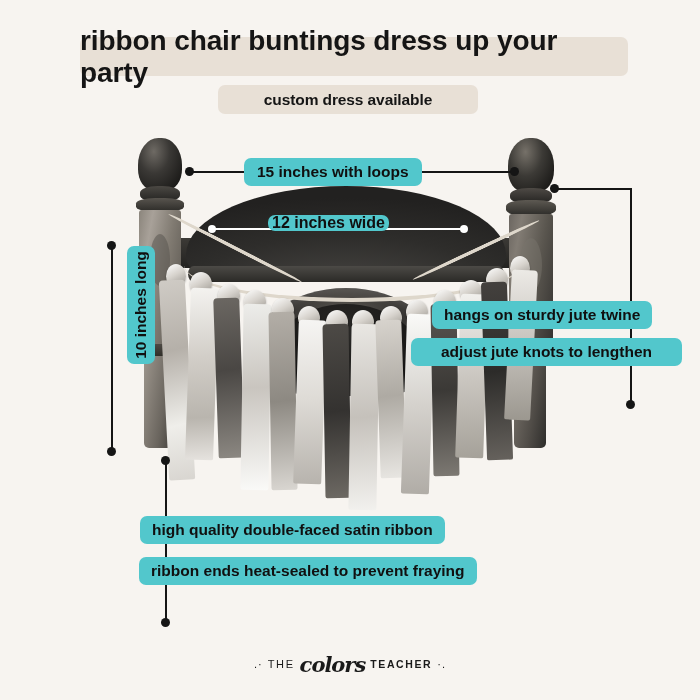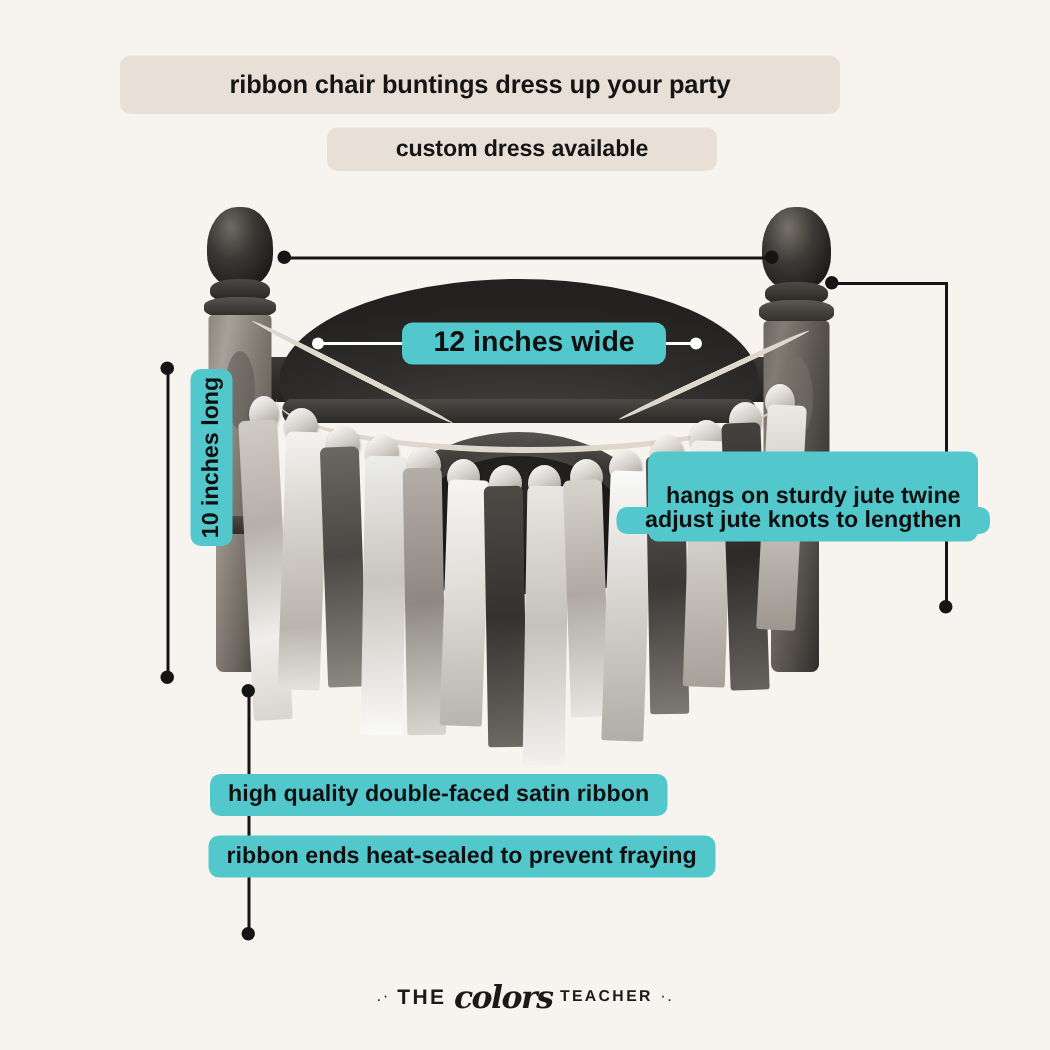--- a/index.html
+++ b/index.html
@@ -9,21 +9,21 @@
     background:#f7f4f0;
   }
   #page{position:relative;width:700px;height:700px;background:#f7f4f0;overflow:hidden;}
 
   
   .hdr-pill{
     position:absolute;background:#e8e0d6;border-radius:7px;
     display:flex;align-items:center;justify-content:center;
     color:#151515;font-weight:bold;letter-spacing:-0.1px;
   }
-  #title-pill{left:80px;top:37px;width:480px;height:39px;font-size:17px;text-align:center;}
+  #title-pill{left:80px;top:37px;width:548px;height:39px;font-size:28px;}
   #subtitle-pill{left:218px;top:85px;width:260px;height:29px;font-size:15.5px;}
 
   
   #photo{position:absolute;left:128px;top:138px;width:436px;height:352px;}
   .pc{position:absolute;}
 
   
   .post{position:absolute;}
   .finial{position:absolute;border-radius:46% 46% 34% 34%/52% 52% 40% 40%;}
   .post-body{position:absolute;border-radius:3px 3px 5px 5px;}
@@ -75,39 +75,39 @@
   .dot{position:absolute;width:9px;height:9px;border-radius:50%;background:#151515;}
   .dot-w{position:absolute;width:8px;height:8px;border-radius:50%;background:#ffffff;}
 
   
   .callout{
     position:absolute;background:#52c7cc;border-radius:7px;
     display:flex;align-items:center;justify-content:center;
     color:#101010;font-weight:bold;white-space:nowrap;
   }
   #co-15{left:244px;top:158px;height:28px;padding:0 13px;font-size:15.5px;}
-  #co-12{left:268px;top:215px;height:28px;padding:0 21px;font-size:19px;}
-  #co-hangs{left:432px;top:301px;height:28px;padding:16px 12px;font-size:15.5px;}
-  #co-adjust{left:411px;top:338px;height:18px;padding:0 19px;font-size:15.5px;}
+  #co-12{left:268px;top:215px;height:16px;padding:0 4px;font-size:16px;}
+  #co-hangs{left:432px;top:301px;height:28px;padding:0 12px;font-size:15.5px;}
+  #co-adjust{left:411px;top:338px;height:28px;padding:0 30px;font-size:15.5px;}
   #co-hq{left:140px;top:516px;height:28px;padding:0 12px;font-size:15.5px;}
   #co-heat{left:139px;top:557px;height:28px;padding:0 12px;font-size:15.5px;}
   #co-long{
     left:82px;top:291px;width:118px;height:28px;
     transform:rotate(-90deg);transform-origin:center center;
     font-size:15.5px;padding:0;
   }
 
   
   #footer{
     position:absolute;left:0;top:648px;width:700px;height:32px;
     display:flex;align-items:center;justify-content:center;gap:5px;
     color:#1a1a1a;
   }
   .fdots{font-size:11px;letter-spacing:1px;}
-  .fthe{font-size:14px;font-weight:bold;letter-spacing:1.6px;text-align:center;}
+  .fthe{font-size:11px;font-weight:normal;letter-spacing:1.6px;text-align:center;}
   .fparty{font-size:21px;font-style:italic;font-weight:bold;font-family:"DejaVu Serif",serif;letter-spacing:-1px;}
   .fteacher{font-size:10.5px;font-weight:bold;letter-spacing:1.6px;}
 </style>
 </head>
 <body>
 
 <div id="page">
 
   <div id="title-pill" class="hdr-pill">
     <span>ribbon chair buntings dress up your party</span>
@@ -205,20 +205,23 @@
 
   <div class="ln-h" style="left:556px;top:188px;width:76px;"></div>
   <div class="ln-v" style="left:630px;top:188px;height:216px;"></div>
   <div class="dot" style="left:550px;top:184px;"></div>
   <div class="dot" style="left:626px;top:400px;"></div>
 
   <div class="ln-v" style="left:165px;top:460px;height:162px;"></div>
   <div class="dot" style="left:161px;top:456px;"></div>
   <div class="dot" style="left:161px;top:618px;"></div>
 
+  <div id="co-15" class="callout">
+    <span>15 inches with loops</span>
+  </div>
   <div id="co-12" class="callout">
     <span>12 inches wide</span>
   </div>
   <div id="co-long" class="callout">
     <span>10 inches long</span>
   </div>
   <div id="co-hangs" class="callout">
     <span>hangs on sturdy jute twine</span>
   </div>
   <div id="co-adjust" class="callout">

